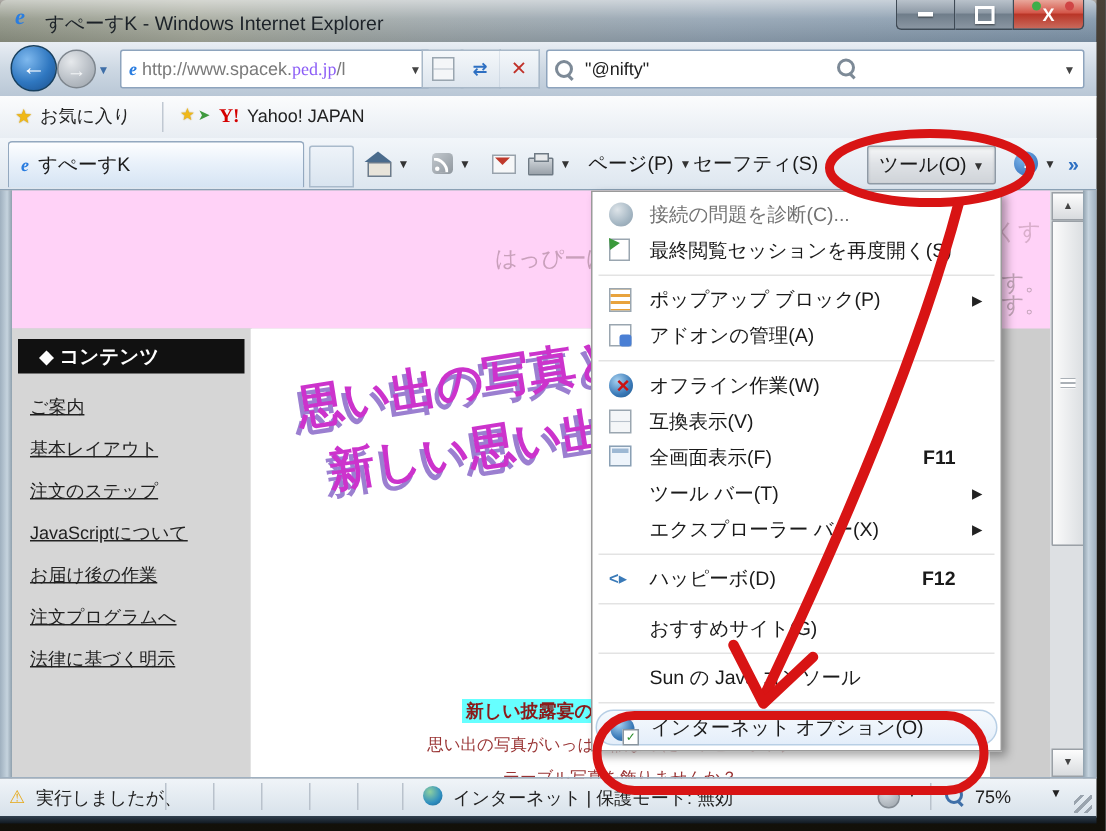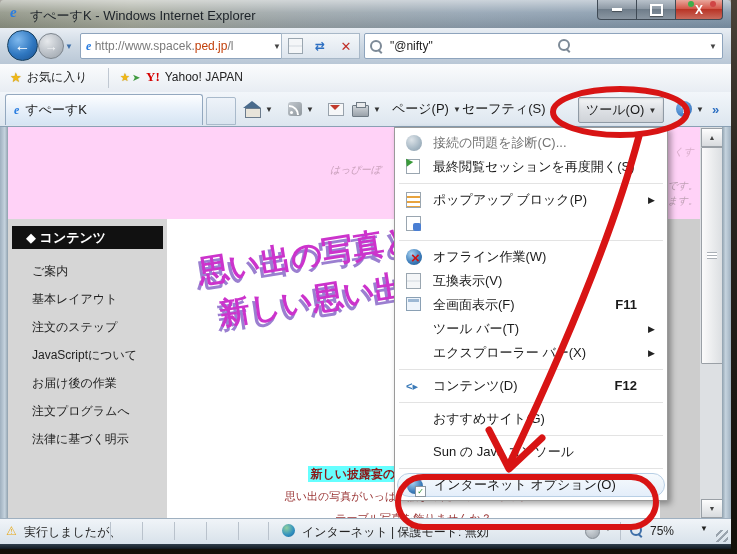--- a/index.html
+++ b/index.html
@@ -26,21 +26,21 @@
   .maxbox{width:9px;height:8px;border:2px solid #fff;box-shadow:0 1px 1px rgba(0,0,0,.4);}
   
   #navbar{top:28px;height:36px;background:linear-gradient(180deg,#e9eef4,#cdd8e3 50%,#b9c7d6);border-bottom:1px solid #9fb0c0;}
   .navcirc{position:absolute;border-radius:50%;display:flex;align-items:center;justify-content:center;}
   #back-btn{left:7px;top:2px;width:29px;height:29px;background:radial-gradient(circle at 35% 30%,#7fb9ee,#2f77c0 55%,#1b4f8c);border:1px solid #18405f;color:#fff;font-size:16px;font-weight:bold;}
   #fwd-btn{left:38px;top:5px;width:24px;height:24px;background:radial-gradient(circle at 35% 30%,#e6e9ec,#b9bfc6 55%,#9aa1a8);border:1px solid #7d858d;color:#f2f4f6;font-size:13px;font-weight:bold;}
   #nav-dd{position:absolute;left:65px;top:14px;font-size:8px;color:#3f6fa8;}
   .field{position:absolute;background:#fff;border:1px solid #8ea4bd;border-radius:2px;display:flex;align-items:center;font-size:12px;}
   #addr-field{left:80px;top:5px;width:200px;height:24px;padding-left:5px;}
   #addr-field .url{white-space:nowrap;overflow:hidden;}
-  .url-dim{color:#7a7a7a;} .url-dom{color:#c2410c;}
+  .url-dim{color:#7a7a7a;} .url-dom{color:#8b5cf6;font-family:Liberation Serif, serif;}
   .dd{margin-left:auto;font-size:8px;color:#444;padding:0 5px;}
   .navsq{position:absolute;top:5px;height:24px;width:26px;border:1px solid #a8b8c8;border-left:none;background:linear-gradient(180deg,#f4f7fa,#dde5ee);display:flex;align-items:center;justify-content:center;font-size:12px;}
   #compat-btn{left:281px;border-left:1px solid #a8b8c8;}
   #refresh-btn{left:307px;color:#2d6fc2;font-weight:bold;}
   #stop-btn{left:333px;color:#c03028;font-weight:bold;font-size:13px;}
   #search-field{left:364px;top:5px;width:352px;height:24px;padding-left:5px;}
   .mag{position:relative;width:8px;height:8px;border:2px solid #7d8a97;border-radius:50%;display:inline-block;}
   .mag::after{content:"";position:absolute;width:2px;height:5px;background:#7d8a97;left:7px;top:7px;transform:rotate(-45deg);}
   #search-text{margin-left:8px;color:#222;}
   #search-go{margin-left:auto;padding-right:8px;}
@@ -68,24 +68,24 @@
   .printer{position:relative;width:15px;height:10px;background:linear-gradient(180deg,#cfd4d9,#9aa2aa);border:1px solid #6f7a84;border-radius:1px;margin-top:4px;}
   .printer::before{content:"";position:absolute;left:3px;top:-4px;width:8px;height:4px;background:#e8eaec;border:1px solid #6f7a84;}
   #tools-btn{border:1px solid #8f9aa5;border-radius:2px;background:linear-gradient(180deg,#f6f7f8,#dfe2e6 45%,#cfd3d8);padding:0 7px;box-shadow:inset 0 1px 2px rgba(0,0,0,.15);}
   .helpcirc{width:16px;height:16px;border-radius:50%;background:radial-gradient(circle at 35% 30%,#7ab4ea,#2a66b4);color:#fff;font-size:11px;font-weight:bold;display:flex;align-items:center;justify-content:center;}
   .chev{color:#2d6fc2;font-size:13px;font-weight:bold;}
   
   #client{top:126px;height:392px;background:#cdcdcd;border-top:1px solid #8aa0b4;}
   .frame-l{position:absolute;left:0;top:0;width:8px;height:392px;background:linear-gradient(90deg,#9fb0bf,#c5d3de 60%,#8fa0ad);}
   .frame-r{position:absolute;left:722px;top:0;width:9px;height:392px;background:linear-gradient(90deg,#8fa0ad,#c5d3de 40%,#9fb0bf);}
   #banner{position:absolute;left:8px;top:0;width:692px;height:92px;background:#ffd2f7;}
-  .banner-frag{position:absolute;font-size:10px;color:#c9a0bb;white-space:nowrap;font-style:italic;}
+  .banner-frag{position:absolute;font-size:15px;color:#c9a0bb;white-space:nowrap;}
   #sidebar{position:absolute;left:8px;top:92px;width:159px;height:300px;background:#d6d6d6;border-right:1px solid #b8b8b8;}
   #sidebar-header{margin:7px 0 8px 4px;width:151px;height:23px;background:#111;color:#fff;font-size:13px;font-weight:bold;line-height:23px;padding-left:14px;box-sizing:border-box;}
-  .side-item{height:28px;line-height:28px;padding-left:24px;font-size:12px;color:#222;}
+  .side-item{height:28px;line-height:28px;padding-left:12px;font-size:12px;color:#222;text-decoration:underline;}
   #whitebox{position:absolute;left:167px;top:92px;width:493px;height:300px;background:#fff;}
   #heading{position:absolute;left:28px;top:32px;transform:rotate(-9deg);transform-origin:left top;
     font-size:31px;font-weight:bold;color:#cc33cc;line-height:1.45;white-space:nowrap;
     text-shadow:-3px 4px 0 #9b7fd0;}
   #heading .l2{margin-left:14px;}
   #bodytext{position:absolute;left:0;top:244px;width:493px;text-align:center;font-size:11px;line-height:22px;}
   .hl{background:#66ffff;color:#8b1a1a;font-weight:bold;font-size:12px;padding:1px 3px;}
   .t-red{color:#993333;} .t-blue{color:#3355cc;}
   
   #vscroll{position:absolute;left:700px;top:0;width:22px;height:392px;background:#dde0e3;}
@@ -291,20 +291,21 @@
       <span>最終閲覧セッションを再度開く(S)</span>
     </div>
     <div class="msep"></div>
     <div class="mi">
       <span class="mic ipage lines"></span>
       <span>ポップアップ ブロック(P)</span>
       <span class="mia">▶</span>
     </div>
     <div class="mi">
       <span class="mic iaddon"></span>
+      <span>アドオンの管理(A)</span>
     </div>
     <div class="msep"></div>
     <div class="mi">
       <span class="mic ioff"></span>
       <span>オフライン作業(W)</span>
     </div>
     <div class="mi">
       <span class="mic ipage zig"></span>
       <span>互換表示(V)</span>
     </div>
@@ -317,21 +318,21 @@
       <span>ツール バー(T)</span>
       <span class="mia">▶</span>
     </div>
     <div class="mi">
       <span>エクスプローラー バー(X)</span>
       <span class="mia">▶</span>
     </div>
     <div class="msep"></div>
     <div class="mi">
       <span class="mic idev">&lt;▸</span>
-      <span>コンテンツ(D)</span>
+      <span>ハッピーボ(D)</span>
       <span class="mis">F12</span>
     </div>
     <div class="msep"></div>
     <div class="mi">
       <span>おすすめサイト(G)</span>
     </div>
     <div class="msep"></div>
     <div class="mi">
       <span>Sun の Java コンソール</span>
     </div>

